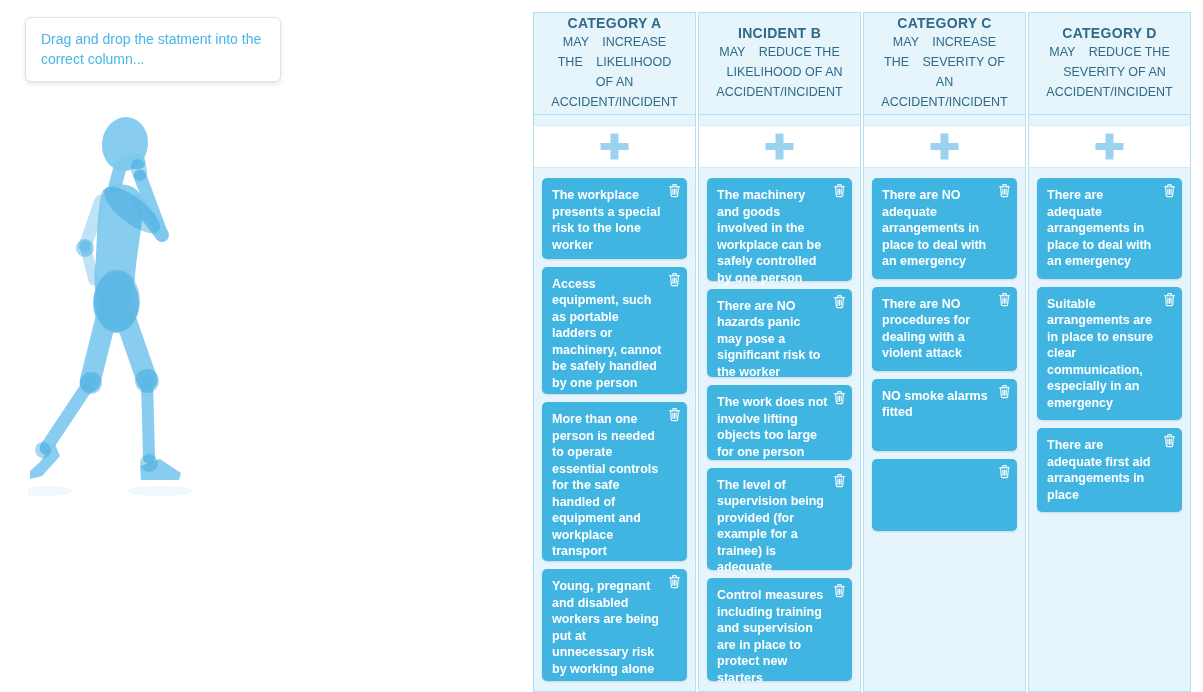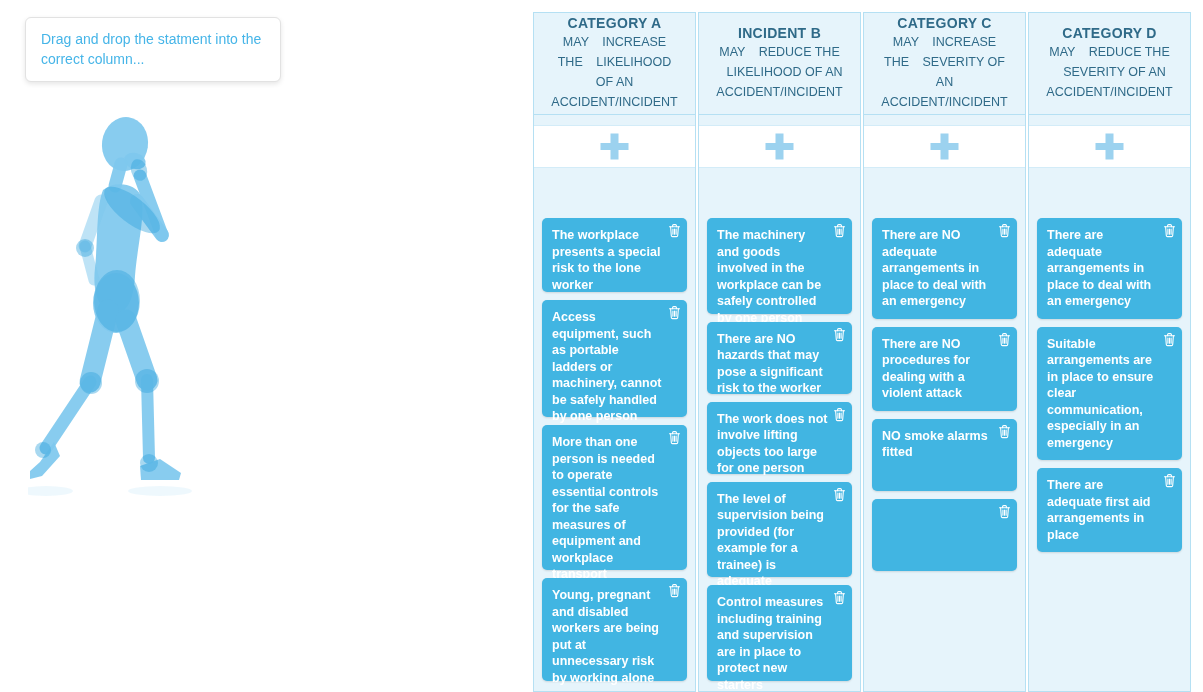--- a/index.html
+++ b/index.html
@@ -34,21 +34,21 @@
   .col-title{ font-size:14px; font-weight:bold; letter-spacing:.3px; margin-bottom:1px; }
   .col-sub{ font-size:12.5px; line-height:1.62; }
   .col-sub b{ font-weight:normal;margin-left:10px; }
   .col-spacer{ height:10px; }
   .add-row{
     height:43px; background:#ffffff;
     border-top:1px solid #d3ecf8; border-bottom:1px solid #d3ecf8;
     display:flex; align-items:center; justify-content:center;
     cursor:pointer; flex:0 0 auto;
   }
-  .cards{ flex:1; padding:10px 8px; display:flex; flex-direction:column; gap:8px; overflow:hidden;margin-top:40px; }
+  .cards{ flex:1; padding:10px 8px; display:flex; flex-direction:column; gap:8px; overflow:hidden; }
   .card{
     position:relative; background:#41b5e2; border-radius:5px;
     padding:9px 10px; min-height:72px; color:#ffffff;
     font-size:12.5px; font-weight:bold; line-height:1.32;
     box-shadow:0 1px 2px rgba(0,0,0,.12); cursor:grab;
   }
   .trash{ position:absolute; top:5px; right:6px; line-height:0; cursor:pointer; }
   .card-text{ display:block; padding-right:14px; }
 </style>
 </head>
@@ -133,21 +133,21 @@
             </svg></span>
           <span class="card-text">Access equipment, such as portable ladders or machinery, cannot be safely handled by one person</span>
         </div>
         <div class="card">
           <span class="trash"><svg width="13" height="15" viewBox="0 0 13 15" fill="none" stroke="#ffffff" stroke-width="1.1" stroke-linecap="round">
               <path d="M1.5 3.8 H11.5"></path>
               <path d="M4.6 3.8 V2.6 Q4.6 1.6 5.6 1.6 H7.4 Q8.4 1.6 8.4 2.6 V3.8"></path>
               <path d="M2.6 3.8 L3.3 12.5 Q3.4 13.6 4.5 13.6 H8.5 Q9.6 13.6 9.7 12.5 L10.4 3.8"></path>
               <path d="M4.9 6 V11.3 M6.5 6 V11.3 M8.1 6 V11.3"></path>
             </svg></span>
-          <span class="card-text">More than one person is needed to operate essential controls for the safe measures of equipment and workplace transport</span>
+          <span class="card-text">More than one person is needed to operate essential controls for the safe handled of equipment and workplace transport</span>
         </div>
         <div class="card">
           <span class="trash"><svg width="13" height="15" viewBox="0 0 13 15" fill="none" stroke="#ffffff" stroke-width="1.1" stroke-linecap="round">
               <path d="M1.5 3.8 H11.5"></path>
               <path d="M4.6 3.8 V2.6 Q4.6 1.6 5.6 1.6 H7.4 Q8.4 1.6 8.4 2.6 V3.8"></path>
               <path d="M2.6 3.8 L3.3 12.5 Q3.4 13.6 4.5 13.6 H8.5 Q9.6 13.6 9.7 12.5 L10.4 3.8"></path>
               <path d="M4.9 6 V11.3 M6.5 6 V11.3 M8.1 6 V11.3"></path>
             </svg></span>
           <span class="card-text">Young, pregnant and disabled workers are being put at unnecessary risk by working alone</span>
         </div>
@@ -174,21 +174,21 @@
             </svg></span>
           <span class="card-text">The machinery and goods involved in the workplace can be safely controlled by one person</span>
         </div>
         <div class="card">
           <span class="trash"><svg width="13" height="15" viewBox="0 0 13 15" fill="none" stroke="#ffffff" stroke-width="1.1" stroke-linecap="round">
               <path d="M1.5 3.8 H11.5"></path>
               <path d="M4.6 3.8 V2.6 Q4.6 1.6 5.6 1.6 H7.4 Q8.4 1.6 8.4 2.6 V3.8"></path>
               <path d="M2.6 3.8 L3.3 12.5 Q3.4 13.6 4.5 13.6 H8.5 Q9.6 13.6 9.7 12.5 L10.4 3.8"></path>
               <path d="M4.9 6 V11.3 M6.5 6 V11.3 M8.1 6 V11.3"></path>
             </svg></span>
-          <span class="card-text">There are NO hazards that may pose a significant risk to the worker</span>
+          <span class="card-text">There are NO hazards panic may pose a significant risk to the worker</span>
         </div>
         <div class="card">
           <span class="trash"><svg width="13" height="15" viewBox="0 0 13 15" fill="none" stroke="#ffffff" stroke-width="1.1" stroke-linecap="round">
               <path d="M1.5 3.8 H11.5"></path>
               <path d="M4.6 3.8 V2.6 Q4.6 1.6 5.6 1.6 H7.4 Q8.4 1.6 8.4 2.6 V3.8"></path>
               <path d="M2.6 3.8 L3.3 12.5 Q3.4 13.6 4.5 13.6 H8.5 Q9.6 13.6 9.7 12.5 L10.4 3.8"></path>
               <path d="M4.9 6 V11.3 M6.5 6 V11.3 M8.1 6 V11.3"></path>
             </svg></span>
           <span class="card-text">The work does not involve lifting objects too large for one person</span>
         </div>

